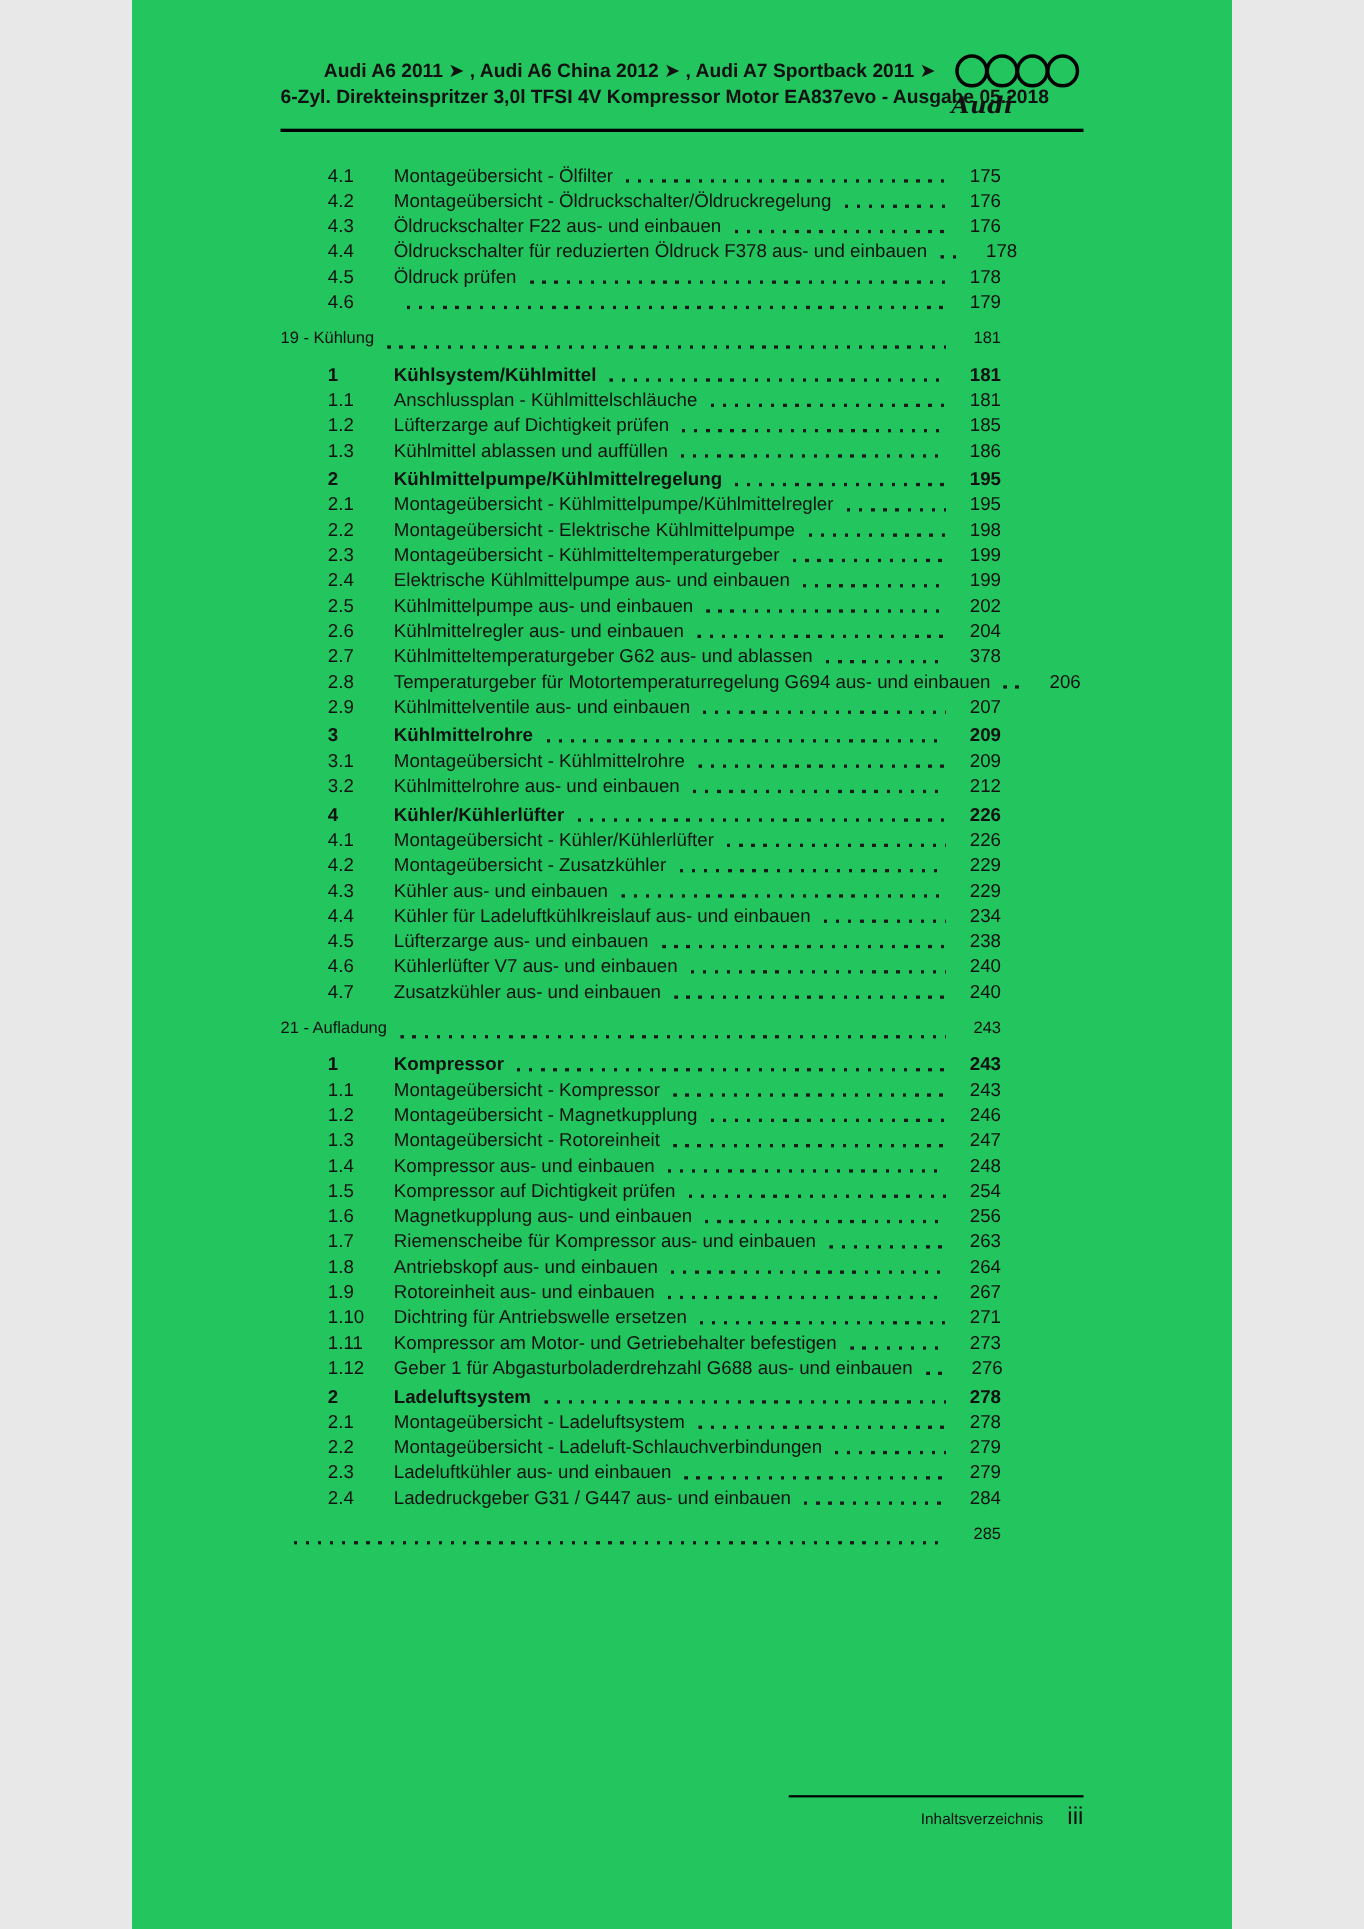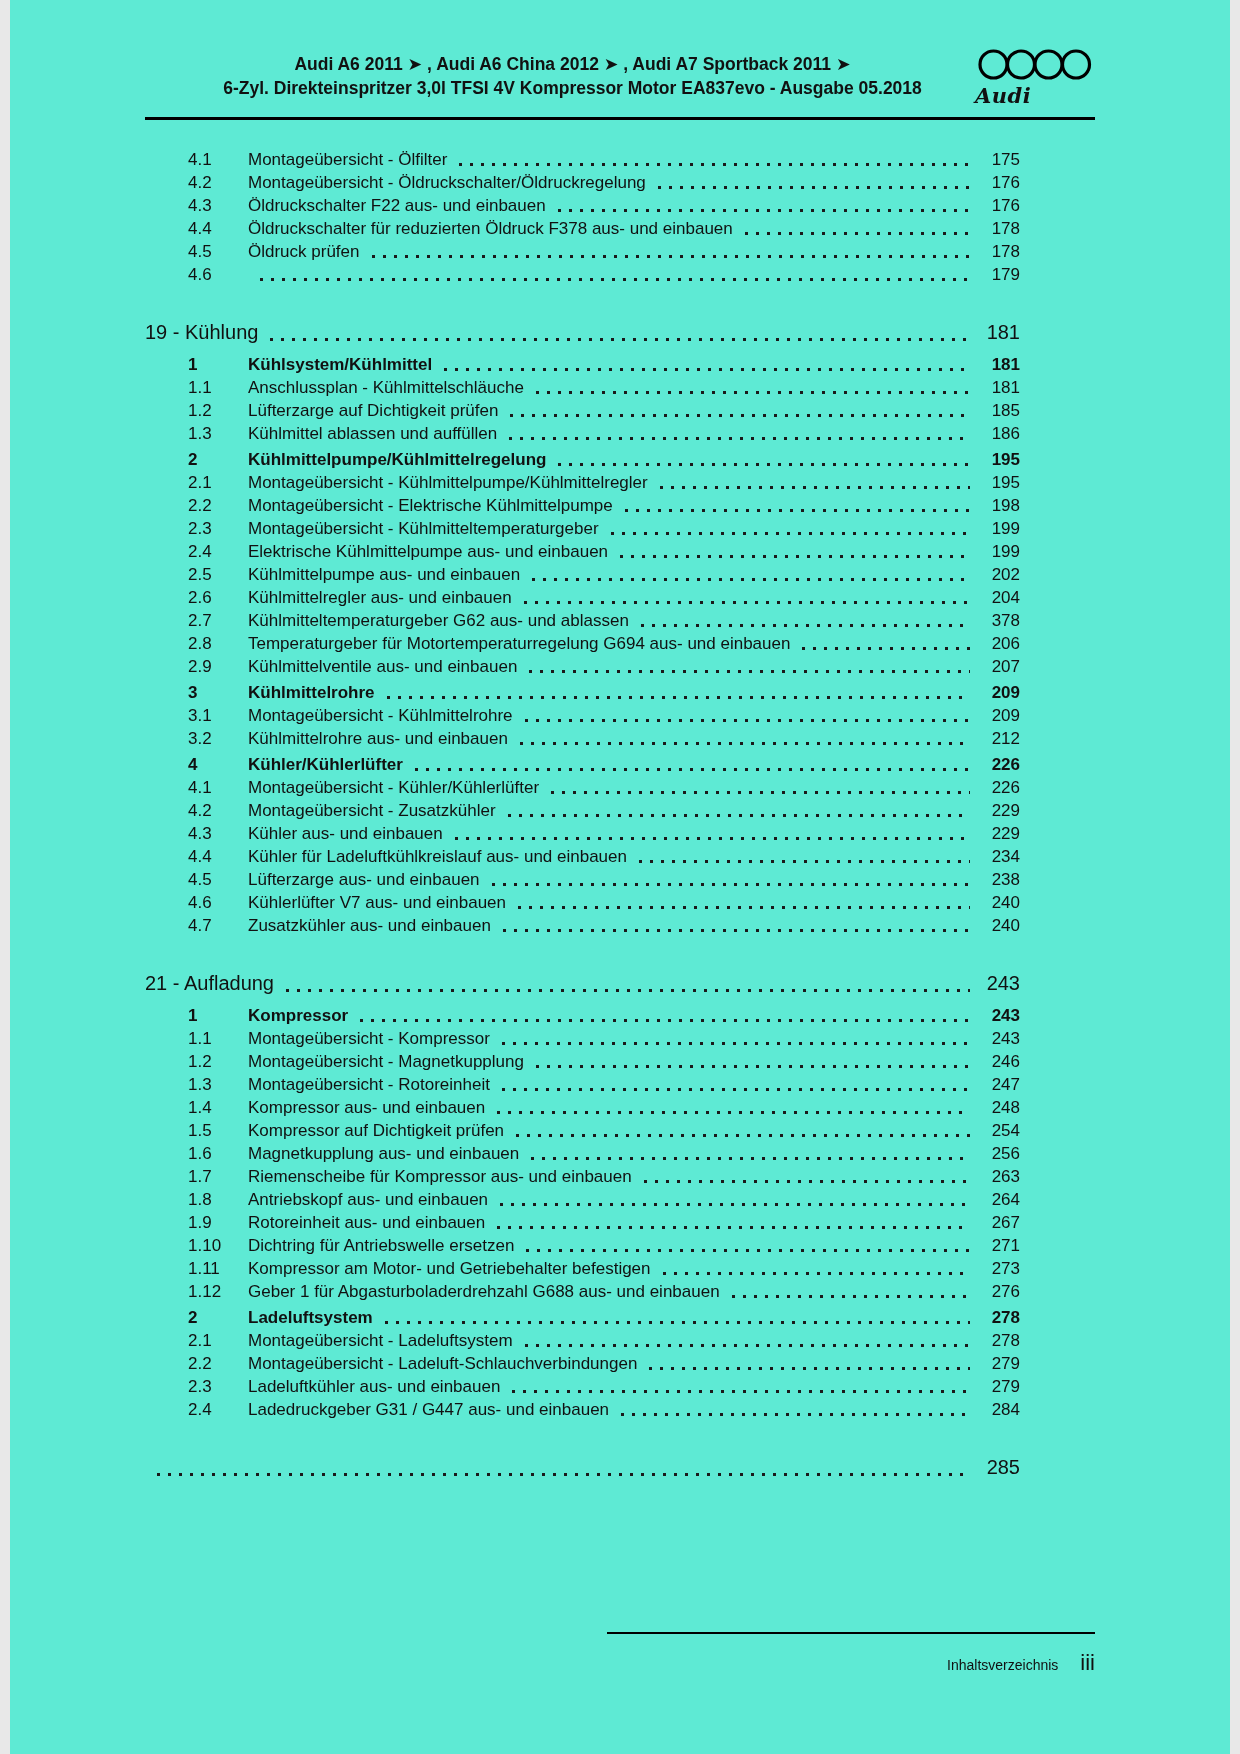--- a/index.html
+++ b/index.html
@@ -1,22 +1,22 @@
 <!DOCTYPE html>
 <html><head>
 <meta charset="utf-8">
 <style>
   * { box-sizing: border-box; }
   html, body { margin: 0; padding: 0; background: #e8e8e8; }
   .page {
     position: relative;
-    width: 1220px;
+    width: 1000px;
     height: 1754px;
     margin: 0 auto;
-    background: #5eead4;
+    background: #22c55e;
     font-family: "Liberation Sans", "DejaVu Sans", sans-serif;
     color: #111;
     overflow: hidden;
   }
 
   
   .header {
     position: absolute;
     top: 0; left: 135px; right: 135px;
     height: 120px;
@@ -60,23 +60,23 @@
     font-size: 17px;
     line-height: 23px;
   }
   .toc-row.sub .toc-num,
   .toc-row.section .toc-num {
     flex: 0 0 60px;
     margin-left: 43px;
   }
   .toc-row.section { font-weight: bold; margin-top: 3px; }
   .toc-row.chapter {
-    font-size: 20px;
+    font-size: 15px;
     line-height: 28px;
-    margin-top: 32px;
+    margin-top: 8px;
     margin-bottom: 7px;
   }
   .toc-title { white-space: nowrap; }
   .toc-leader {
     flex: 1 1 auto;
     height: 3px;
     align-self: flex-end;
     margin: 0 8px 5px 12px;
     background: repeating-linear-gradient(to right, #1a1a1a 0 3px, transparent 3px 11px);
     min-width: 20px;
@@ -86,21 +86,21 @@
     min-width: 42px;
     text-align: right;
   }
 
   
   .footer {
     position: absolute;
     left: 597px; right: 135px;
     top: 1632px;
     border-top: 2px solid #000;
-    padding-top: 16px;
+    padding-top: 4px;
     text-align: right;
     white-space: nowrap;
   }
   .footer-label {
     font-size: 14px;
     vertical-align: baseline;
   }
   .footer-page {
     font-size: 22px;
     margin-left: 22px;

